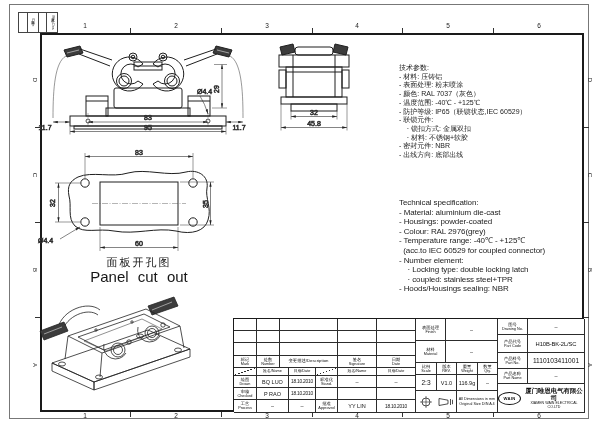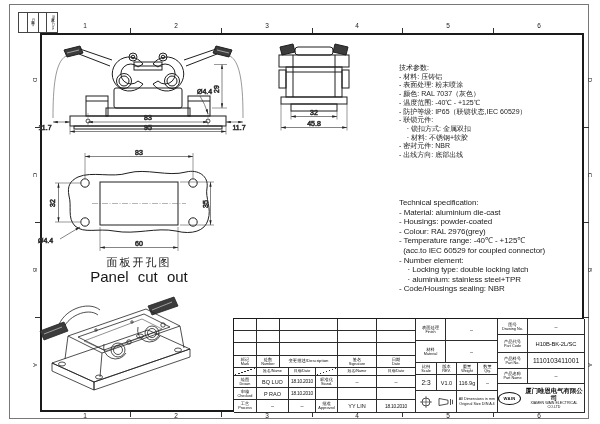--- a/index.html
+++ b/index.html
@@ -279,22 +279,22 @@
 
   <div class="spec spec-en" style="left:399px;top:198px">
     <div class="ln">Technical specification:</div>
     <div class="ln">- Material: aluminium die-cast</div>
     <div class="ln">- Housings: powder-coated</div>
     <div class="ln">- Colour: RAL 2976(grey)</div>
     <div class="ln">- Temperature range: -40℃ - +125℃</div>
     <div class="ln">  (acc.to IEC 60529 for coupled connector)</div>
     <div class="ln">- Number element:</div>
     <div class="ln">    · Locking type: double locking latch</div>
-    <div class="ln">    · aluminium: stainless steel+TPR</div>
-    <div class="ln">- Code/Housings sealing: NBR</div>
+    <div class="ln">    · coupled: stainless steel+TPR</div>
+    <div class="ln">- Hoods/Housings sealing: NBR</div>
   </div>
 
   <div class="tb">
 
     <div class="c" style="left:0;top:0;width:23px;height:12px"></div>
     <div class="c" style="left:23px;top:0;width:23px;height:12px"></div>
     <div class="c" style="left:46px;top:0;width:58px;height:12px"></div>
     <div class="c" style="left:104px;top:0;width:39px;height:12px"></div>
     <div class="c" style="left:143px;top:0;width:39px;height:12px"></div>
     <div class="c" style="left:0;top:12px;width:23px;height:12px"></div>

